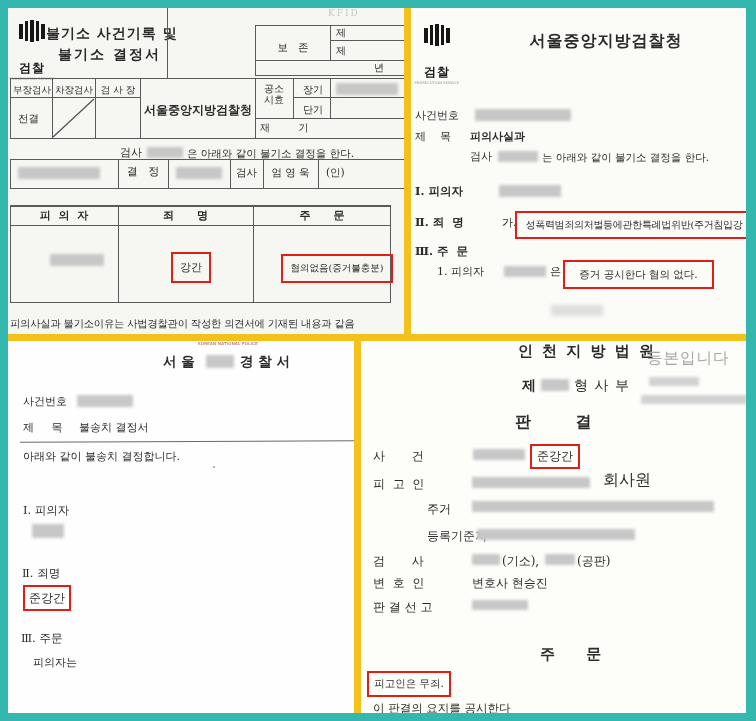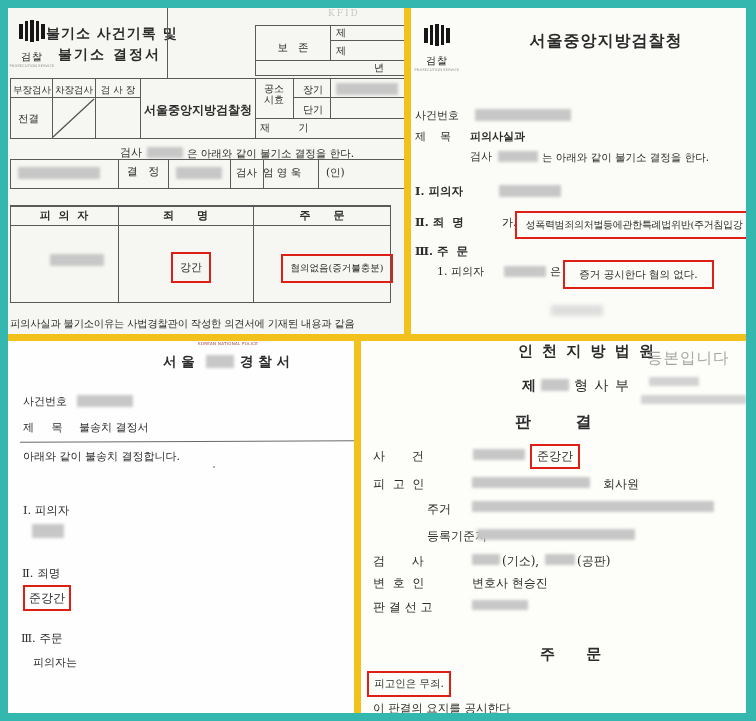--- a/index.html
+++ b/index.html
@@ -11,21 +11,21 @@
   .ln{position:absolute;background:#5a5a5a;}
   .blur{position:absolute;background:#c7c7c7;filter:blur(1.6px);border-radius:1px;}
   .hl{position:absolute;border:2.5px solid #de1f16;display:flex;align-items:center;justify-content:center;overflow:hidden;}
   .ht{white-space:pre;color:#2b2b2b;}
   .logo{position:absolute;display:flex;flex-direction:column;align-items:center;width:36px;}
   .bars{display:flex;align-items:center;gap:2px;height:22px;}
   .bars i{width:3.5px;background:#161616;display:block;}
   .bars i:nth-child(1),.bars i:nth-child(5){height:15px;}
   .bars i:nth-child(2),.bars i:nth-child(4){height:20px;}
   .bars i:nth-child(3){height:22px;}
-  .lgt{font-size:10px;font-weight:normal;color:#1a1a1a;margin-top:8px;letter-spacing:1px;}
+  .lgt{font-size:12px;font-weight:bold;color:#1a1a1a;margin-top:18px;letter-spacing:1px;}
   .lgs{font-size:3.5px;color:#8a8a8a;font-family:"DejaVu Sans","Liberation Sans",sans-serif;letter-spacing:.2px;white-space:nowrap;}
   svg.diag{position:absolute;}
 </style>
 </head>
 <body>
 
 <div class="stage">
 
   <div class="ydiv" style="left:404px;top:8px;width:7px;height:333px"></div>
   <div class="ydiv" style="left:8px;top:334px;width:738px;height:7px"></div>
@@ -95,21 +95,21 @@
     <i class="ln" style="left:2px;top:151px;width:1px;height:29px"></i>
     <i class="ln" style="left:110px;top:151px;width:1px;height:29px"></i>
     <i class="ln" style="left:160px;top:151px;width:1px;height:29px"></i>
     <i class="ln" style="left:222px;top:151px;width:1px;height:29px"></i>
     <i class="ln" style="left:255px;top:151px;width:1px;height:29px"></i>
     <i class="ln" style="left:310px;top:151px;width:1px;height:29px"></i>
     <i class="blur" style="left:10px;top:159px;width:82px;height:12px"></i>
     <span class="t" style="left:110px;top:158px;width:50px;text-align:center;font-size:11px">결   정</span>
     <i class="blur" style="left:168px;top:159px;width:46px;height:12px"></i>
     <span class="t" style="left:222px;top:158px;width:33px;text-align:center;font-size:10.5px">검사</span>
-    <span class="t" style="left:255px;top:158px;width:55px;font-size:10.5px">엄 영 욱</span>
+    <span class="t" style="left:255px;top:158px;width:55px;text-align:center;font-size:10.5px">엄 영 욱</span>
     <span class="t" style="left:318px;top:158px;font-size:10.5px">(인)</span>
 
     <i class="ln" style="left:2px;top:197px;width:381px;height:2px"></i>
     <i class="ln" style="left:2px;top:217px;width:381px;height:1px"></i>
     <i class="ln" style="left:2px;top:294px;width:381px;height:1px"></i>
     <i class="ln" style="left:2px;top:197px;width:1px;height:97px"></i>
     <i class="ln" style="left:110px;top:197px;width:1px;height:97px"></i>
     <i class="ln" style="left:245px;top:197px;width:1px;height:97px"></i>
     <i class="ln" style="left:382px;top:197px;width:1px;height:97px"></i>
     <span class="t" style="left:2px;top:202px;width:108px;text-align:center;font-size:11px;font-weight:600">피  의  자</span>
@@ -199,21 +199,21 @@
     <span class="t" style="left:154px;top:72px;font-size:16px;font-weight:600">판        결</span>
 
     <span class="t" style="left:12px;top:108px;font-size:12px">사       건</span>
     <i class="blur" style="left:112px;top:108px;width:52px;height:11px"></i>
     <div class="hl" style="left:169px;top:103px;width:46px;height:21px">
       <span class="ht" style="font-size:12px">준강간</span>
     </div>
 
     <span class="t" style="left:12px;top:136px;font-size:12px">피  고  인</span>
     <i class="blur" style="left:111px;top:136px;width:118px;height:11px"></i>
-    <span class="t" style="left:242px;top:136px;font-size:12px">회사원</span>
+    <span class="t" style="left:242px;top:130px;font-size:16px">회사원</span>
 
     <span class="t" style="left:66px;top:161px;font-size:12px">주거</span>
     <i class="blur" style="left:111px;top:160px;width:242px;height:11px"></i>
     <span class="t" style="left:66px;top:188px;font-size:12px">등록기준지</span>
     <i class="blur" style="left:116px;top:188px;width:158px;height:11px"></i>
 
     <span class="t" style="left:12px;top:213px;font-size:12px">검       사</span>
     <i class="blur" style="left:111px;top:213px;width:28px;height:11px"></i>
     <span class="t" style="left:141px;top:213px;font-size:12px">(기소),</span>
     <i class="blur" style="left:184px;top:213px;width:30px;height:11px"></i>

